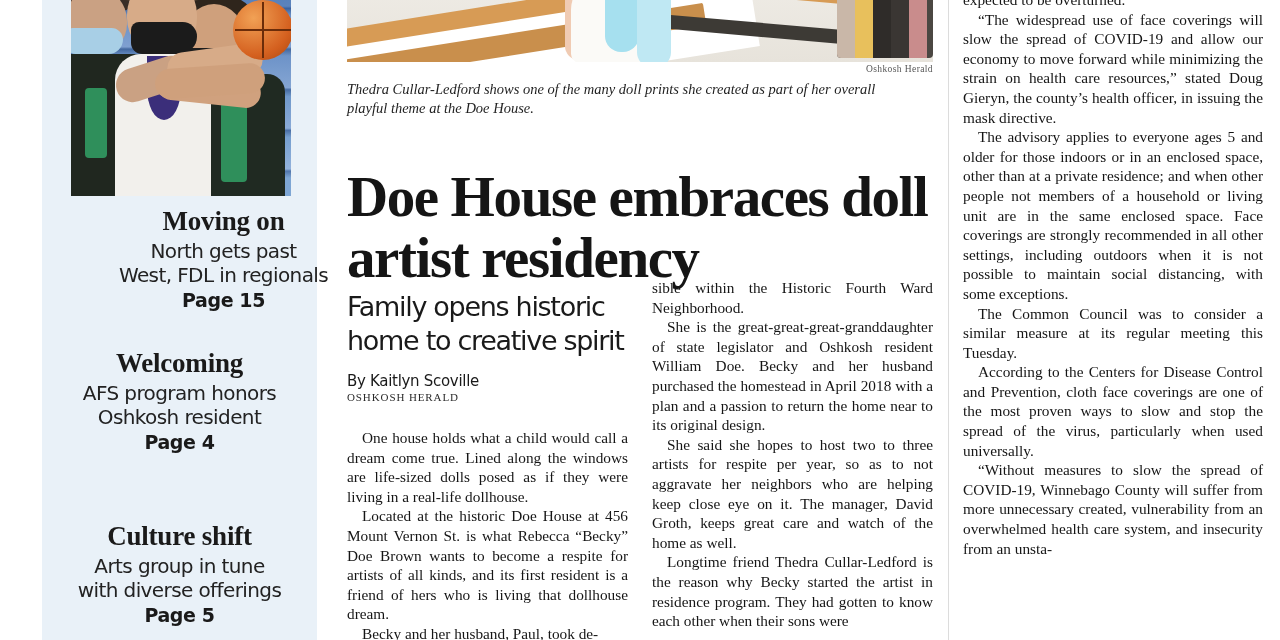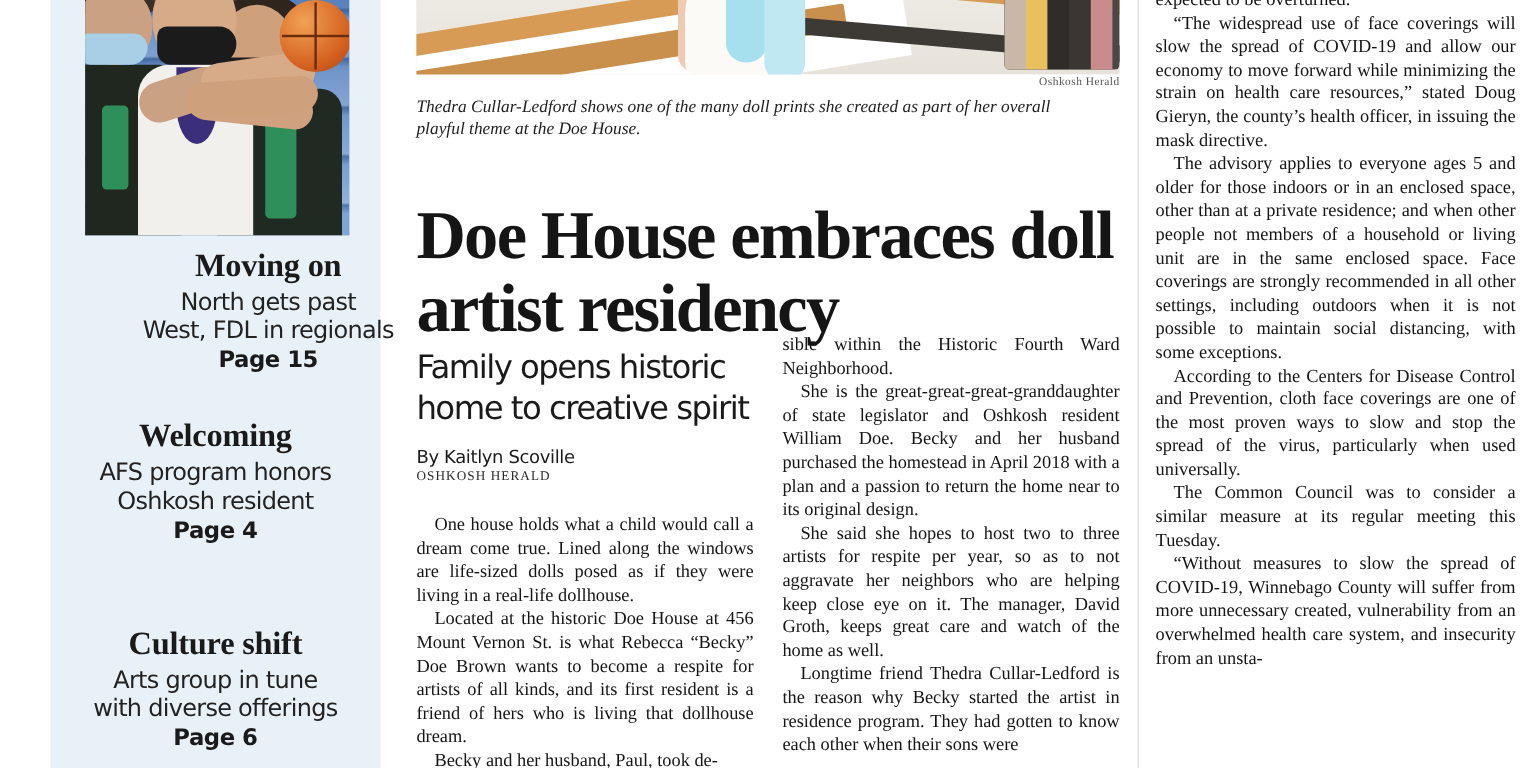--- a/index.html
+++ b/index.html
@@ -202,21 +202,21 @@
       <div class="sb-kicker">Welcoming</div>
       <div class="sb-deck" style="white-space:pre-line;">AFS program honors
 Oshkosh resident</div>
       <div class="sb-page">Page 4</div>
     </div>
 
     <div class="sb-block" style="top:521px;">
       <div class="sb-kicker">Culture shift</div>
       <div class="sb-deck" style="white-space:pre-line;">Arts group in tune
 with diverse offerings</div>
-      <div class="sb-page">Page 6</div>
+      <div class="sb-page">Page 5</div>
     </div>
   </div>
 
   <div class="main">
 
     <div class="lead-photo">
       <div class="lp-bg"></div>
       <div class="lp-wall"></div>
       <div class="lp-rail lp-r1"></div>
       <div class="lp-rail lp-r2"></div>
@@ -264,18 +264,18 @@
       <p>Longtime friend Thedra Cullar-Ledford is the reason why Becky started the artist in residence program. They had gotten to know each other when their sons were</p>
     </div>
   </div>
 
   <div class="rule-v"></div>
 
   <div class="col-3">
     <p class="noindent">expected to be overturned.</p>
     <p>“The widespread use of face coverings will slow the spread of COVID-19 and allow our economy to move forward while minimizing the strain on health care resources,” stated Doug Gieryn, the county’s health officer, in issuing the mask directive.</p>
     <p>The advisory applies to everyone ages 5 and older for those indoors or in an enclosed space, other than at a private residence; and when other people not members of a household or living unit are in the same enclosed space. Face coverings are strongly recommended in all other settings, including outdoors when it is not possible to maintain social distancing, with some exceptions.</p>
+    <p>The Common Council was to consider a similar measure at its regular meeting this Tuesday.</p>
     <p>According to the Centers for Disease Control and Prevention, cloth face coverings are one of the most proven ways to slow and stop the spread of the virus, particularly when used universally.</p>
-    <p>The Common Council was to consider a similar measure at its regular meeting this Tuesday.</p>
     <p>“Without measures to slow the spread of COVID-19, Winnebago County will suffer from more unnecessary created, vulnerability from an overwhelmed health care system, and insecurity from an unsta-</p>
   </div>
 
 </div>
 
 </body></html>

